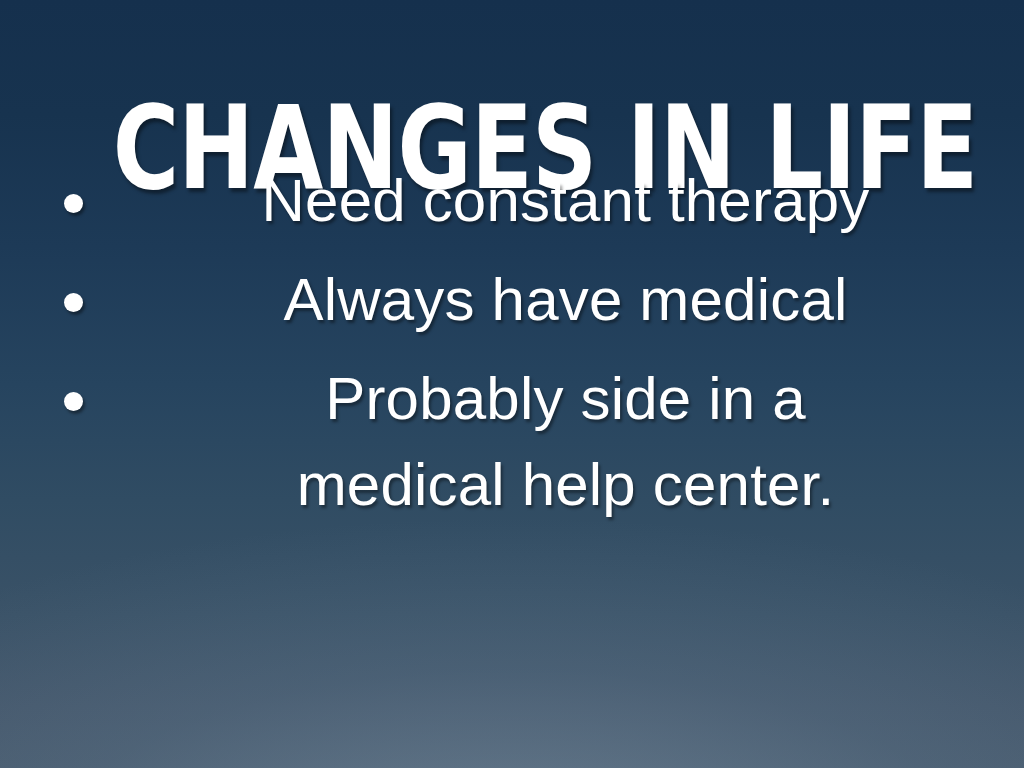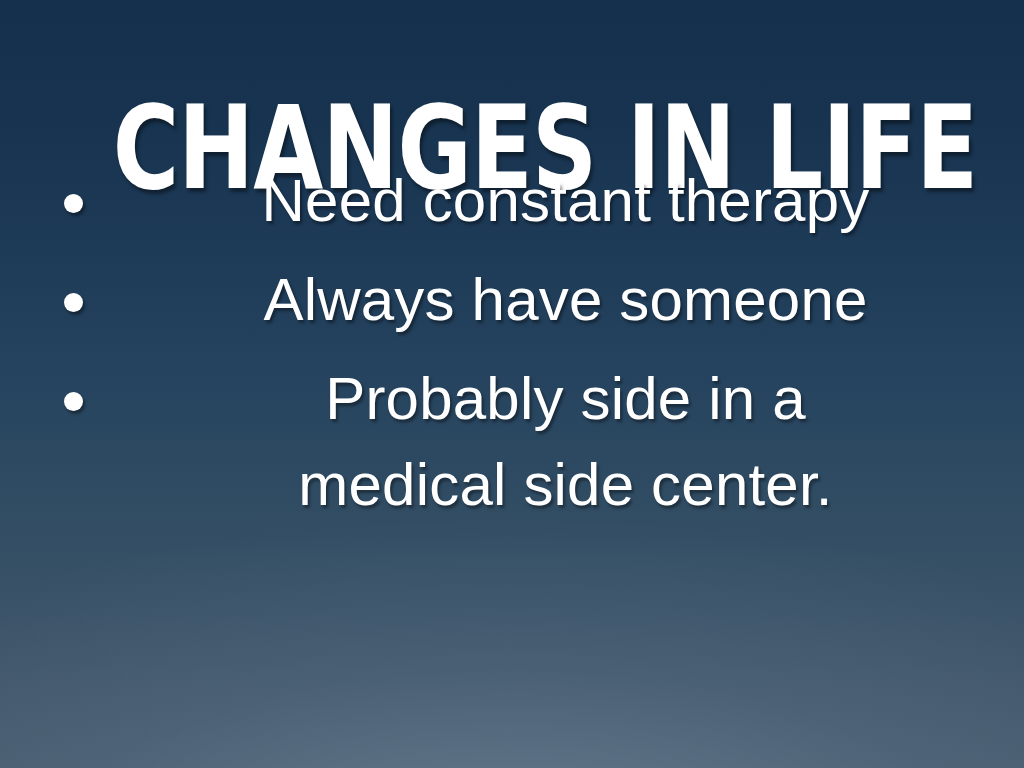--- a/index.html
+++ b/index.html
@@ -139,25 +139,25 @@
 
     <ul class="bullet-list">
 
       <li class="bullet-item">
         <span class="bullet-dot"></span>
         <span class="bullet-line">Need constant therapy</span>
       </li>
 
       <li class="bullet-item">
         <span class="bullet-dot"></span>
-        <span class="bullet-line">Always have someone</span>
+        <span class="bullet-line">Always have medical</span>
       </li>
 
       <li class="bullet-item">
         <span class="bullet-dot"></span>
         <span class="bullet-line">Probably side in a</span>
-        <span class="bullet-line">medical side center.</span>
+        <span class="bullet-line">medical help center.</span>
       </li>
 
     </ul>
 
   </div>
 </div>
 
 </body></html>

